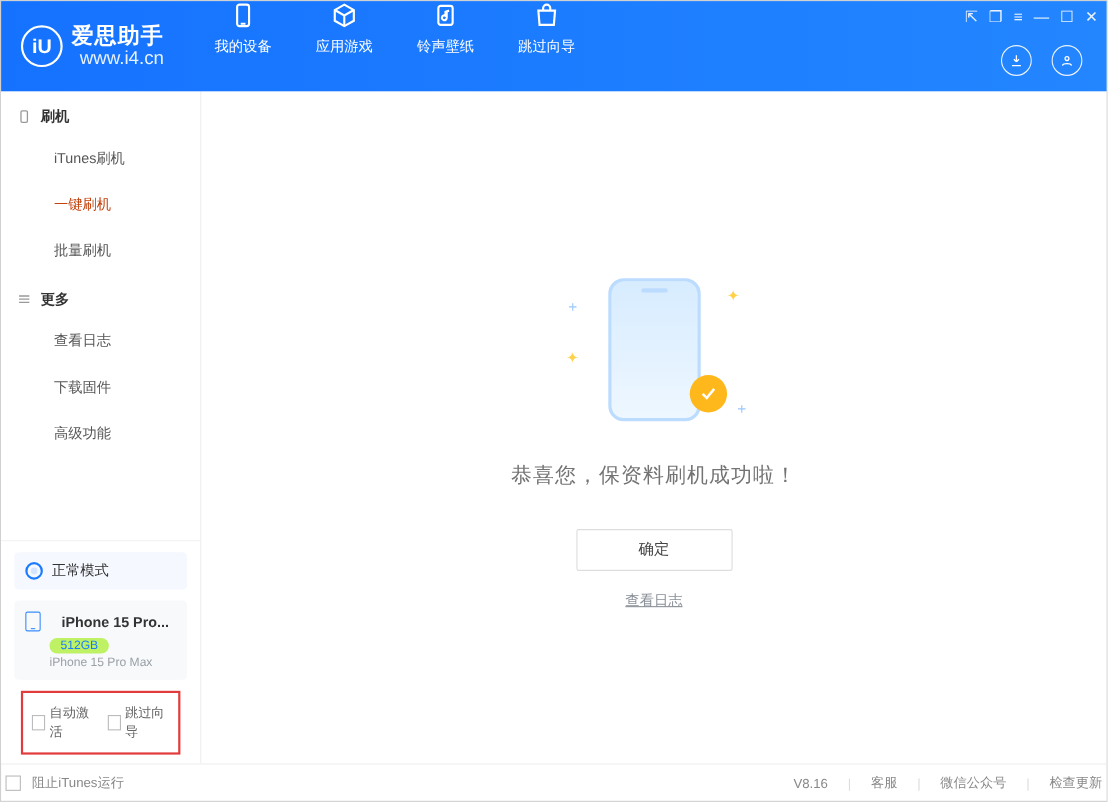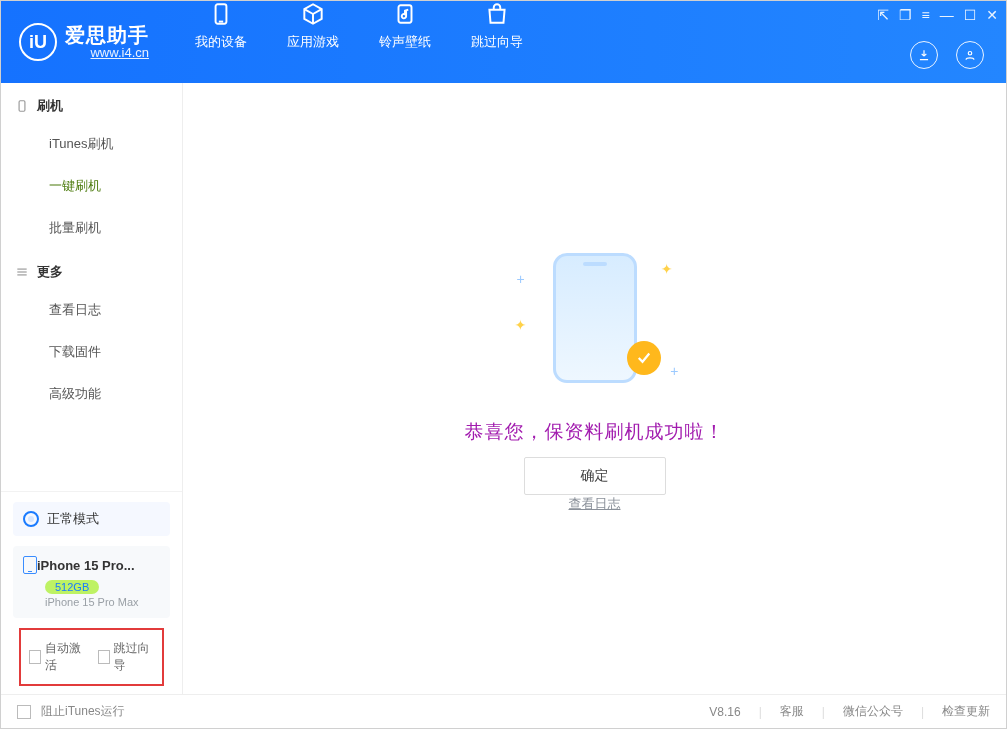--- a/index.html
+++ b/index.html
@@ -5,74 +5,74 @@
   * { margin: 0; padding: 0; box-sizing: border-box; font-family: "Microsoft YaHei", sans-serif; }
   body { background: #fff; }
   .app { width: 1007px; height: 729px; border: 1px solid #d0d0d0; display: flex; flex-direction: column; position: relative; }
 
   
   .header { height: 82px; background: linear-gradient(to right, #1572ff, #2386ff); display: flex; align-items: stretch; color: #fff; position: relative; }
   .logo-block { display: flex; align-items: center; padding: 0 18px; }
   .logo-circle { width: 38px; height: 38px; border: 2px solid #fff; border-radius: 50%; display: flex; align-items: center; justify-content: center; font-weight: bold; font-size: 18px; margin-right: 8px; }
   .logo-text { line-height: 1.1; text-align: right; }
   .logo-text .zh { font-size: 20px; font-weight: 600; letter-spacing: 1px; }
-  .logo-text .url { font-size: 13px; opacity: .9; text-decoration: underline; }
+  .logo-text .url { font-size: 17px; opacity: .9; }
 
   .nav { display: flex; margin-left: 8px; }
   .nav-item { width: 92px; display: flex; flex-direction: column; align-items: center; justify-content: flex-start; gap: 6px; cursor: pointer; }
   .nav-item.active { background: rgba(255,255,255,.12); }
   .nav-item .icon { width: 26px; height: 26px; }
   .nav-item span { font-size: 13px; }
 
   .win-controls-top { position: absolute; top: 6px; right: 8px; display: flex; gap: 10px; color: rgba(255,255,255,.9); font-size: 14px; }
   .win-controls-top .wc { cursor: pointer; }
   .right-icons { position: absolute; right: 22px; bottom: 14px; display: flex; gap: 18px; }
   .right-icons .ci { width: 28px; height: 28px; border: 1.5px solid rgba(255,255,255,.9); border-radius: 50%; display:flex;align-items:center;justify-content:center; cursor:pointer; }
 
   
   .body { flex: 1; display: flex; min-height:0; }
   .sidebar { width: 182px; border-right: 1px solid #eee; display: flex; flex-direction: column; font-size: 13px; color: #333; background:#fff; }
   .side-scroll { flex:1; overflow:auto; }
   .group-header { display: flex; align-items: center; gap: 8px; padding: 14px 14px 8px 14px; font-weight:600; color:#333;text-align:center; }
   .group-header .gicon { width:14px; height:14px; color:#999; }
   .side-item { padding: 12px 10px 12px 48px; cursor:pointer; color:#555; }
-  .side-item.active { color:#4d7c0f; }
+  .side-item.active { color:#c2410c; }
 
   .side-bottom { padding: 10px 12px 8px 12px; border-top:1px solid #f2f2f2; }
   .mode-row { display:flex; align-items:center; gap:8px; background:#f5f8ff; border-radius:4px; padding:8px 10px; font-size:13px; color:#333; margin-bottom:10px;}
   .mode-row .dot { width:16px;height:16px;border-radius:50%;border:2px solid #1a7bff;position:relative;}
   .mode-row .dot:after{content:"";position:absolute;inset:3px;border-radius:50%;background:#1a7bff;opacity:.15;}
   .device-card { background:#f7f9fb; border-radius:4px; padding:10px; }
-  .device-card .row1{display:flex;align-items:center;gap:0;font-weight:600;font-size:13px;}
+  .device-card .row1{display:flex;align-items:center;gap:19px;font-weight:600;font-size:13px;}
   .device-card .phone-ic{width:14px;height:18px;border:1.5px solid #3a8dff;border-radius:2px;position:relative;}
   .device-card .phone-ic:after{content:"";position:absolute;bottom:1px;left:50%;transform:translateX(-50%);width:4px;height:1.5px;background:#3a8dff;}
   .storage-badge{display:inline-block;margin:6px 0 2px 22px;background:#bef264;color:#1a7bff;border-radius:10px;padding:1px 10px;font-size:11px;}
   .device-sub{margin-left:22px;font-size:11px;color:#9aa0a6;}
   .chk-box{width:14px;height:14px;border:1px solid #bbb;display:inline-block;vertical-align:middle;margin-right:4px;}
   .chk-row{border:2px solid #e23b3b; padding:10px 8px; margin:10px 6px 0 6px; display:flex; gap:12px; font-size:12px; color:#666;}
   .chk-row label{display:flex;align-items:center;cursor:pointer;}
 
   
   .main { flex:1; display:flex; flex-direction:column; align-items:center; justify-content:flex-start; padding-top:170px; }
   .success-illus { position:relative; width:120px; height:140px; margin-bottom:26px;}
   .phone-shape{width:84px;height:130px;border:3px solid #bcdcff;border-radius:14px;background:linear-gradient(#d7ecff,#eef7ff);margin:0 auto;position:relative;}
   .phone-shape:before{content:"";position:absolute;top:6px;left:50%;transform:translateX(-50%);width:24px;height:4px;background:#bcdcff;border-radius:2px;}
   .check-badge{position:absolute;right:-6px;bottom:18px;width:34px;height:34px;background:#ffb81c;border-radius:50%;display:flex;align-items:center;justify-content:center;}
   .sparkle{position:absolute;color:#ffd24a;font-size:14px;}
   .sparkle.s1{top:8px;right:-18px;}
   .sparkle.s2{bottom:60px;left:-20px;}
   .plus{position:absolute;color:#9ccaff;font-size:14px;}
   .plus.p1{top:18px;left:-18px;}
   .plus.p2{bottom:14px;right:-24px;}
-  .success-text{font-size:19px;color:#a21caf;letter-spacing:1px;margin-bottom:12px;}
-  .ok-btn{border:1px solid #ddd;background:#fff;color:#444;padding:9px 56px;font-size:14px;border-radius:2px;cursor:pointer;}
+  .success-text{font-size:19px;color:#737373;letter-spacing:1px;margin-bottom:36px;}
+  .ok-btn{border:1px solid #ddd;background:#fff;color:#444;padding:9px 56px;font-size:14px;border-radius:2px;cursor:pointer;margin-bottom:18px;}
   .log-link{color:#8a9099;font-size:13px;text-decoration:underline;cursor:pointer;}
 
   
-  .footer{height:34px;border-top:1px solid #eee;display:flex;align-items:center;padding:0 16px;font-size:12px;color:#888;justify-content:space-between;}
+  .footer{height:34px;border-top:1px solid #eee;display:flex;align-items:center;padding:0 4px;font-size:12px;color:#888;justify-content:space-between;}
   .footer .left{display:flex;align-items:center;gap:6px;}
   .footer .right{display:flex;align-items:center;gap:18px;margin-left:32px;}
   .footer .right span{cursor:pointer;}
   .vsep{color:#ddd;}
 </style>
 </head>
 <body>
 
 <div class="app">
 

